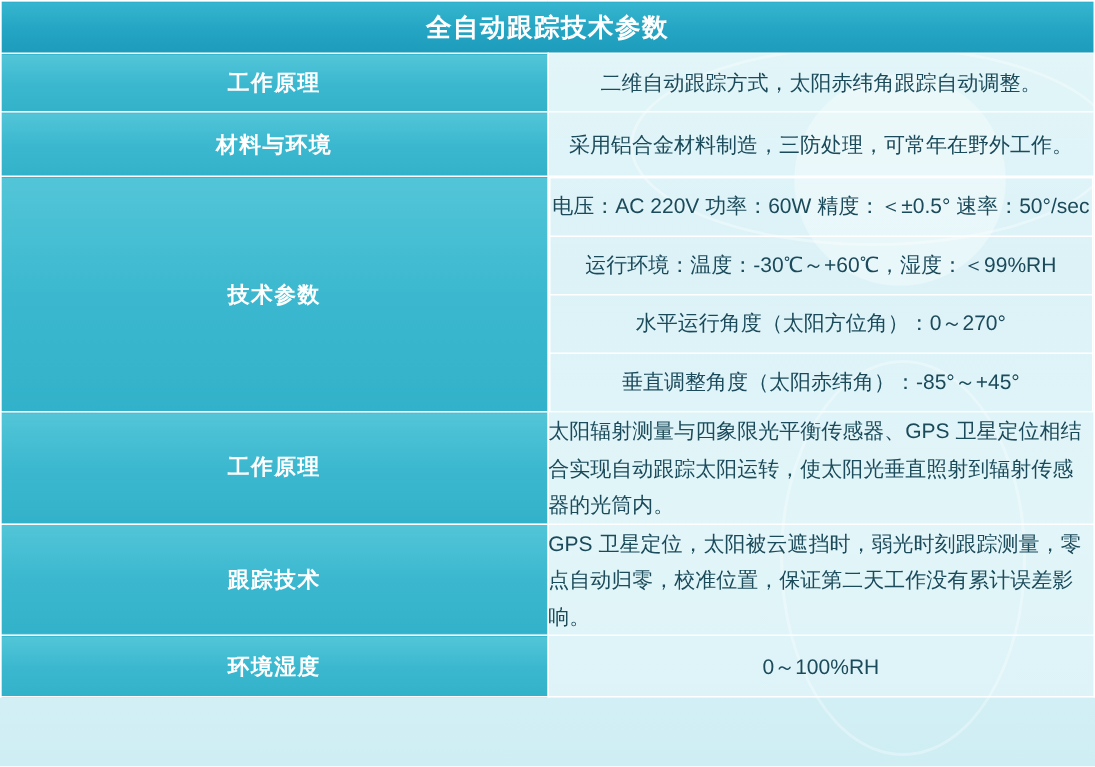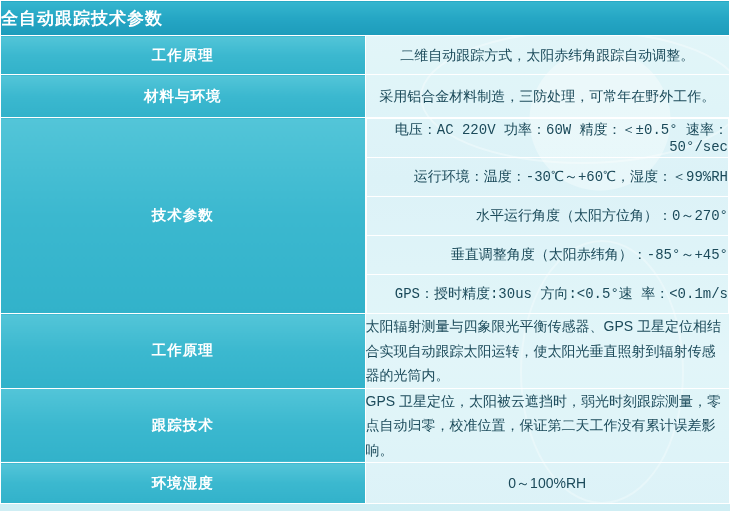--- a/index.html
+++ b/index.html
@@ -53,21 +53,21 @@
   table.params td {
     border: 1px solid #ffffff;
     padding: 0;
     vertical-align: middle;
   }
   .title-cell {
     background: linear-gradient(180deg, #36b6cf 0%, #25a6c4 50%, #1d9cbb 100%);
     color: #ffffff;
     font-size: 17px;
     font-weight: bold;
-    text-align: left;
+    text-align: center;
     height: 34px;
     letter-spacing: 1px;
   }
   .label-cell {
     width: 160px;
     background: linear-gradient(180deg, #53c5d8 0%, #3bb8cf 50%, #32b2ca 100%);
     color: #ffffff;
     font-size: 14.5px;
     font-weight: bold;
     text-align: center;
@@ -88,24 +88,23 @@
     width: 100%;
     border-collapse: collapse;
     table-layout: fixed;
   }
   .sub-table td {
     border: 0;
     border-bottom: 1px solid #ffffff;
     background: rgba(255,255,255,0.28);
     color: #1b4a5a;
     font-size: 14px;
-    text-align: right;
+    text-align: center;
     height: 38px;
     padding: 0 10px;
-    font-family: Liberation Mono, monospace;
   }
   .sub-table tr:last-child td {
     border-bottom: 0;
   }
   .row-h-work { height: 38px; }
   .row-h-mat { height: 42px; }
   .row-h-principle { height: 72px; }
   .row-h-track { height: 72px; }
   .row-h-humid { height: 40px; }
 </style>
@@ -144,23 +143,20 @@
               </tr>
               <tr>
                 <td>运行环境：温度：-30℃～+60℃，湿度：＜99%RH</td>
               </tr>
               <tr>
                 <td>水平运行角度（太阳方位角）：0～270°</td>
               </tr>
               <tr>
                 <td>垂直调整角度（太阳赤纬角）：-85°～+45°</td>
               </tr>
-              <tr>
-                <td>GPS：授时精度:30us 方向:&lt;0.5°速 率：&lt;0.1m/s</td>
-              </tr>
             </tbody>
           </table>
         </td>
       </tr>
 
       <tr>
         <td class="label-cell row-h-principle">工作原理</td>
         <td class="value-cell left row-h-principle">太阳辐射测量与四象限光平衡传感器、GPS 卫星定位相结合实现自动跟踪太阳运转，使太阳光垂直照射到辐射传感器的光筒内。</td>
       </tr>
 

